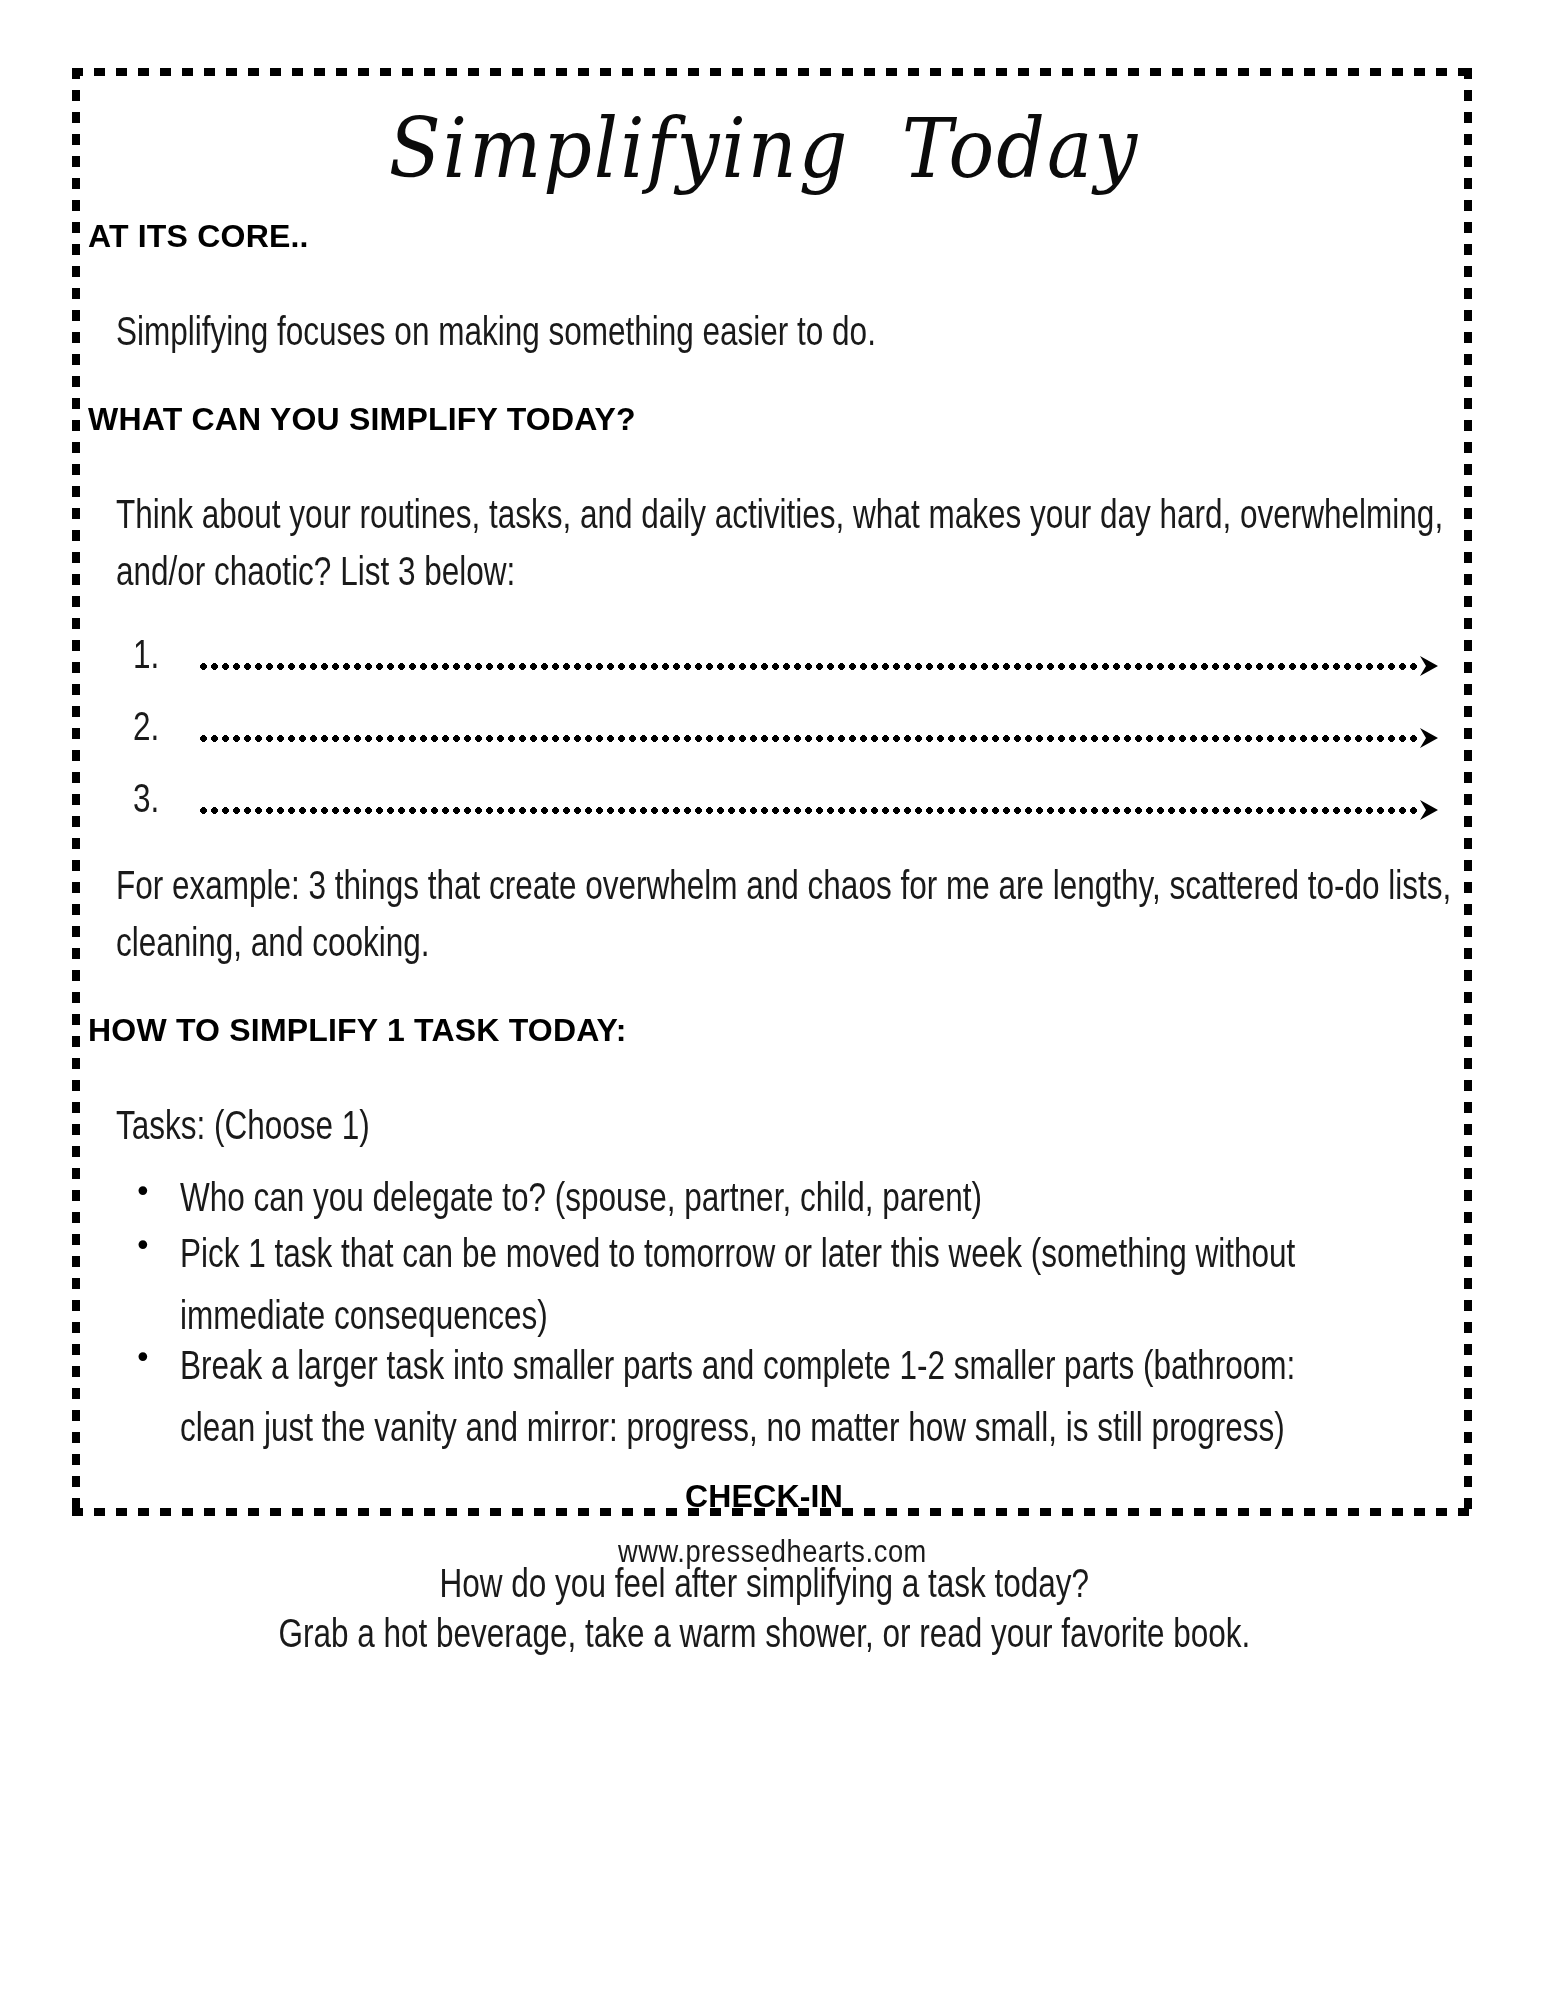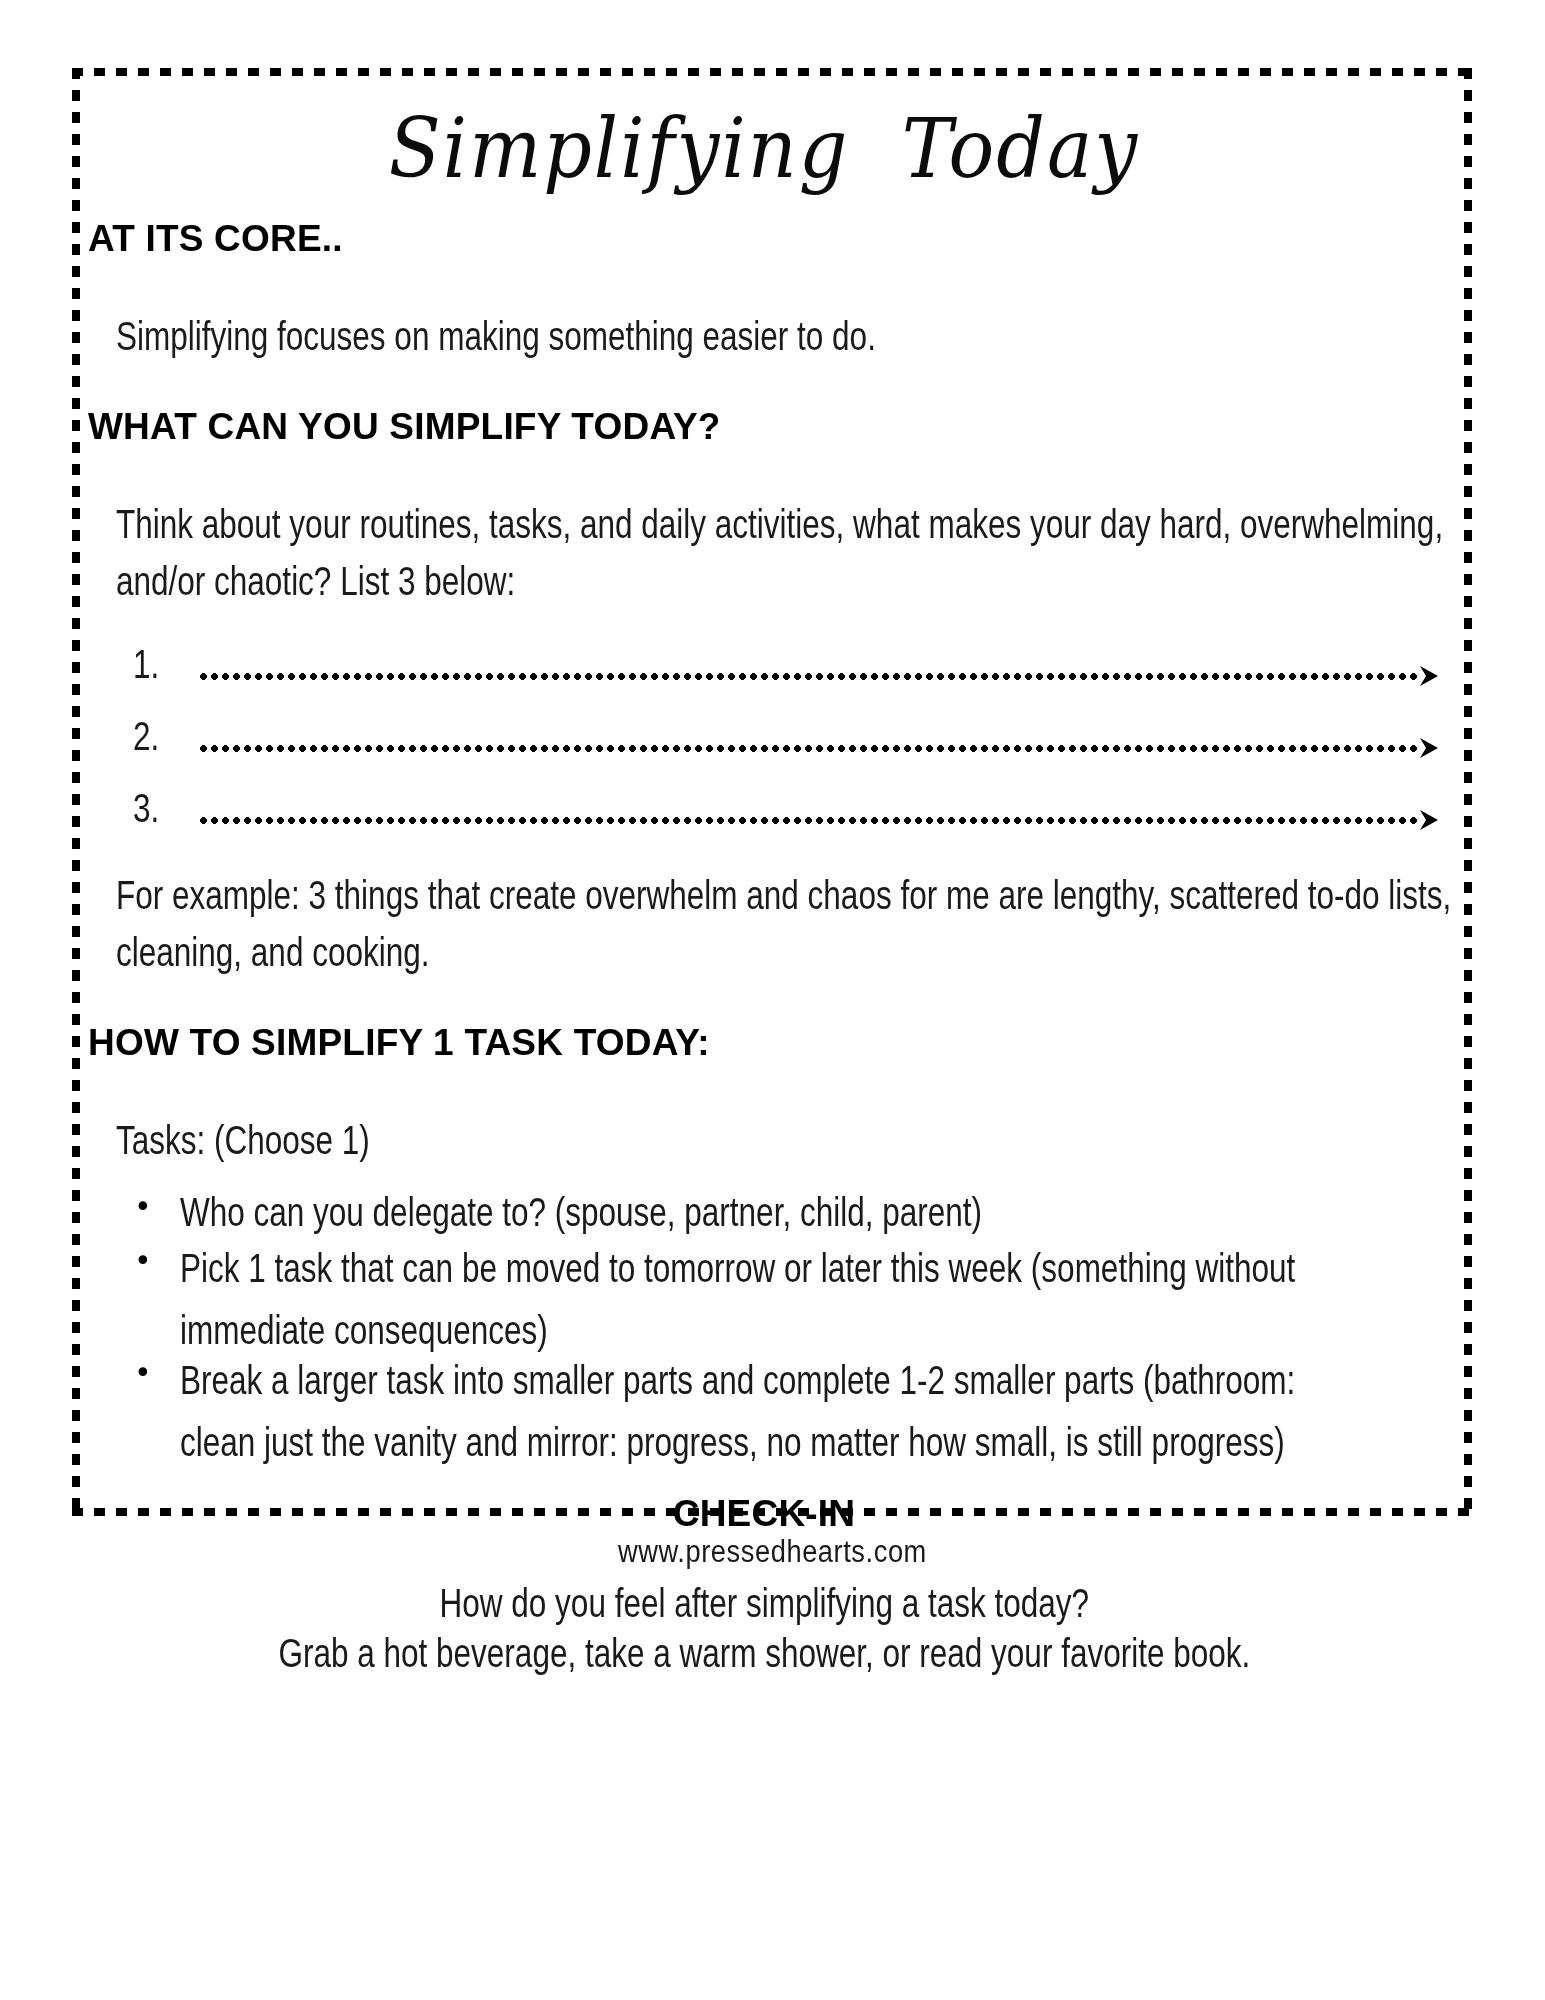--- a/index.html
+++ b/index.html
@@ -72,21 +72,21 @@
     color: #0b0b0b;
     transform: scaleY(1.08);
     transform-origin: center top;
     white-space: pre;
   }
 
   
   .section-head {
     font-family: "Liberation Sans Narrow", "Liberation Sans", sans-serif;
     font-weight: 700;
-    font-size: 37px;
+    font-size: 32px;
     letter-spacing: 0.2px;
     text-transform: uppercase;
     transform: scaleX(0.78) scaleY(1.12);
     transform-origin: left center;
     color: #000;
     white-space: nowrap;
   }
   .section-head.center {
     transform-origin: center center;
     text-align: center;

